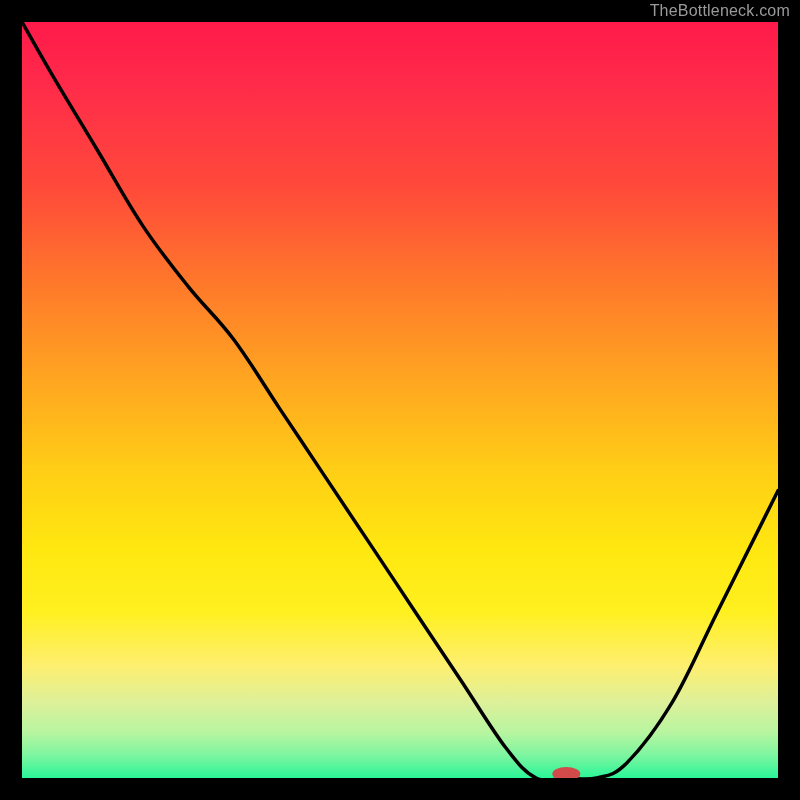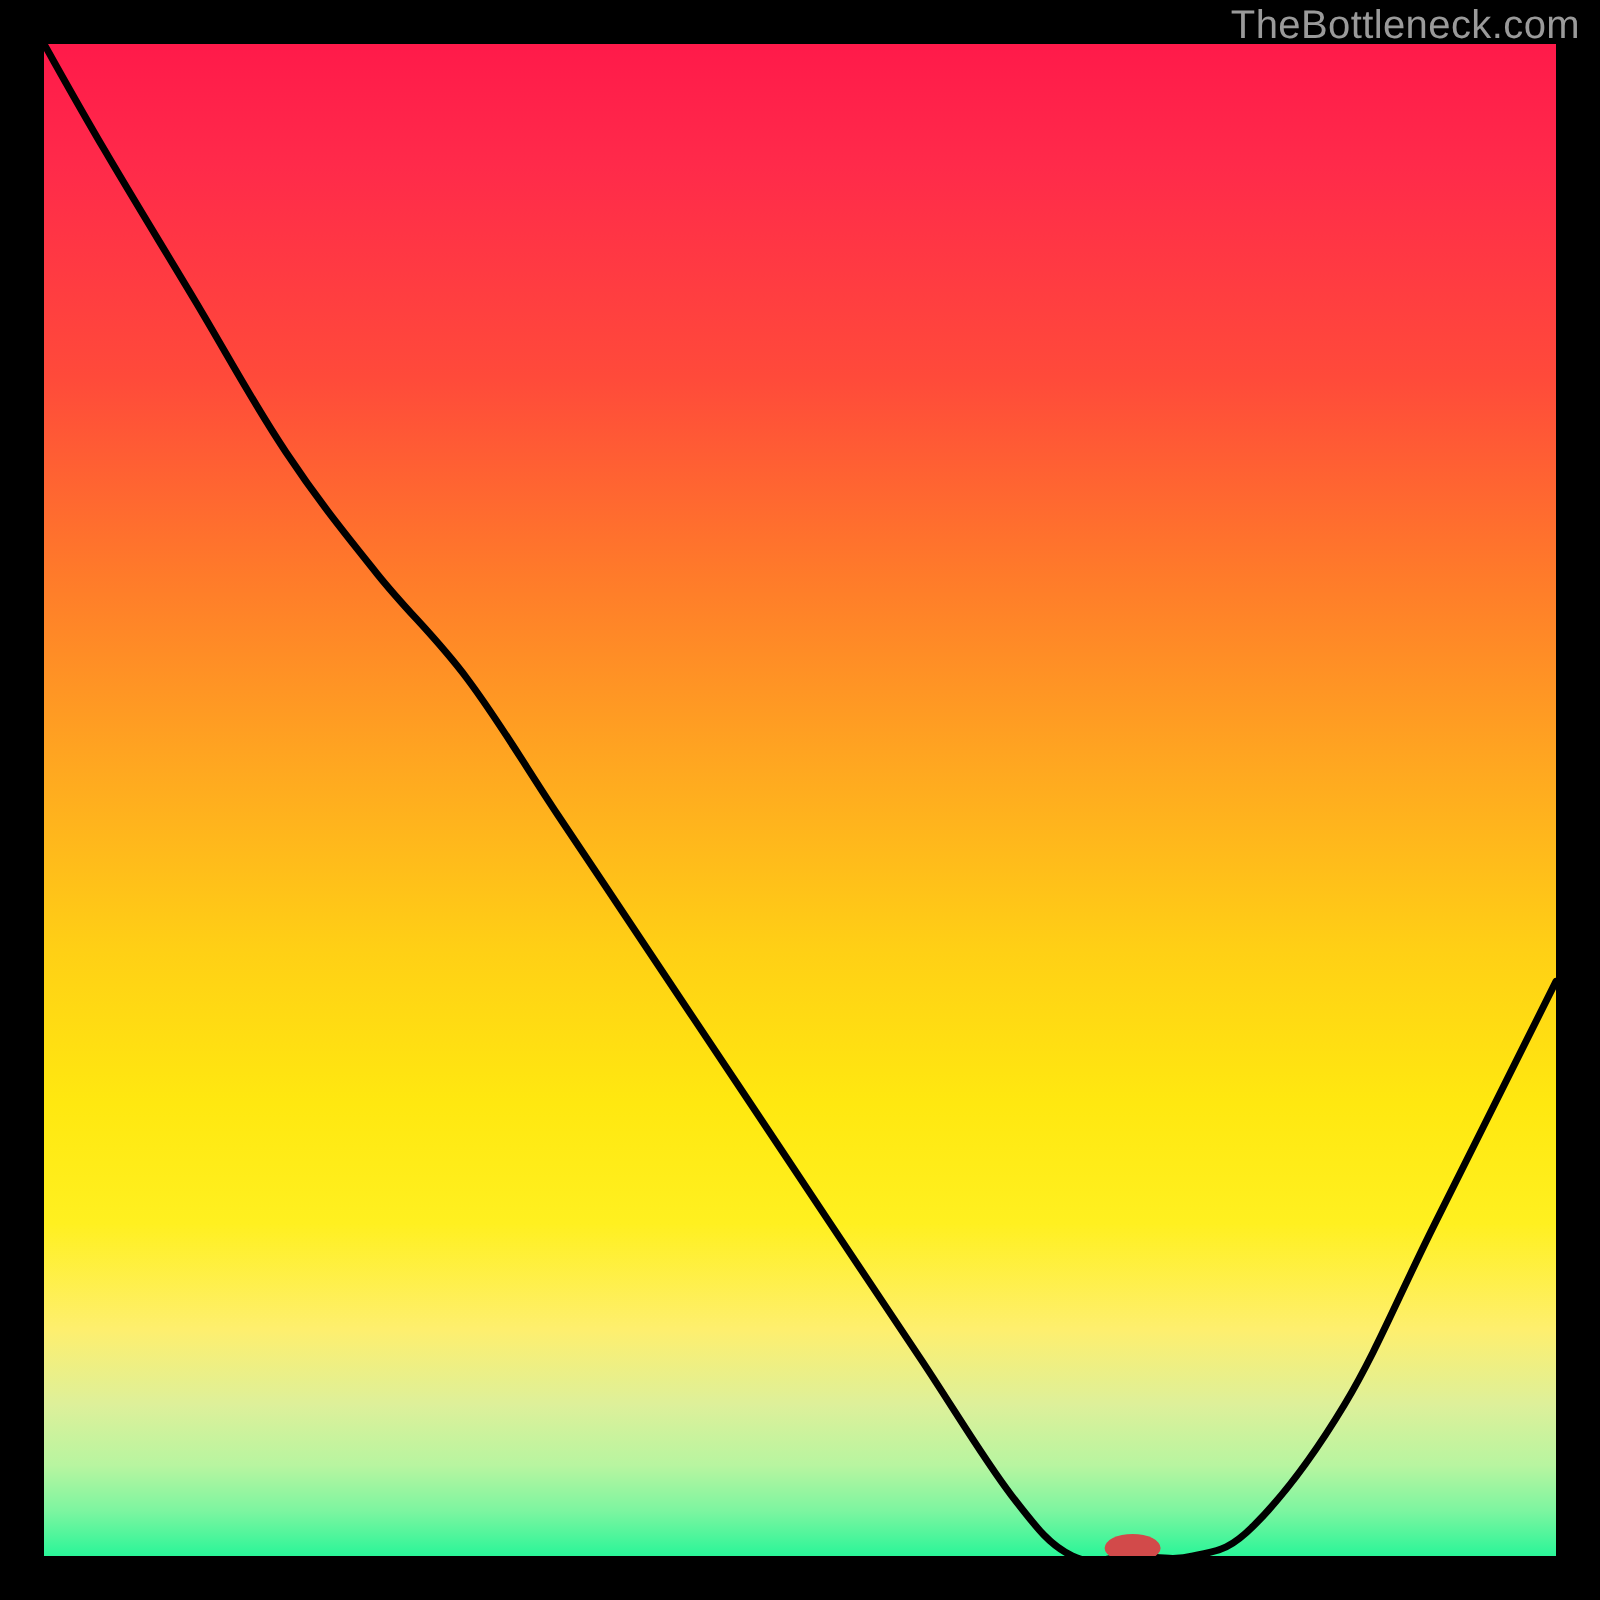--- a/index.html
+++ b/index.html
@@ -49,21 +49,21 @@
     width: 100%;
     height: 100%;
     overflow: visible;
   }
   .watermark {
     position: absolute;
     top: 2px;
     right: 10px;
     color: #9a9a9a;
     font-family: Arial, Helvetica, sans-serif;
-    font-size: 20px;
+    font-size: 16px;
     font-weight: 500;
     letter-spacing: 0.2px;
   }
   .curve-path {
     fill: none;
     stroke: #000;
     stroke-width: 3.5;
     stroke-linecap: round;
   }
   .dot {

